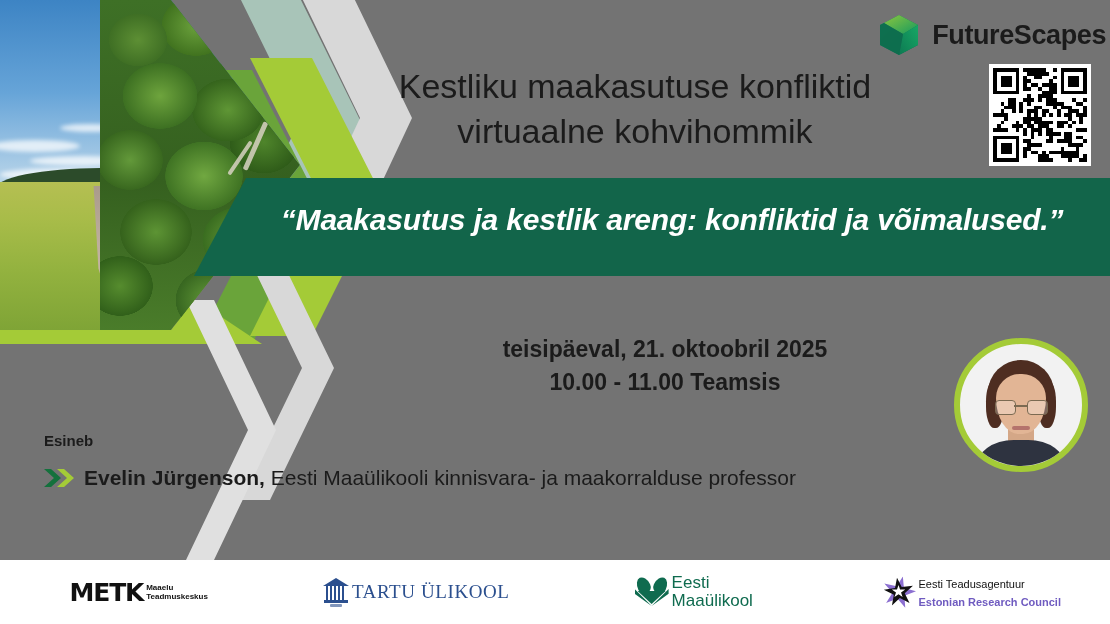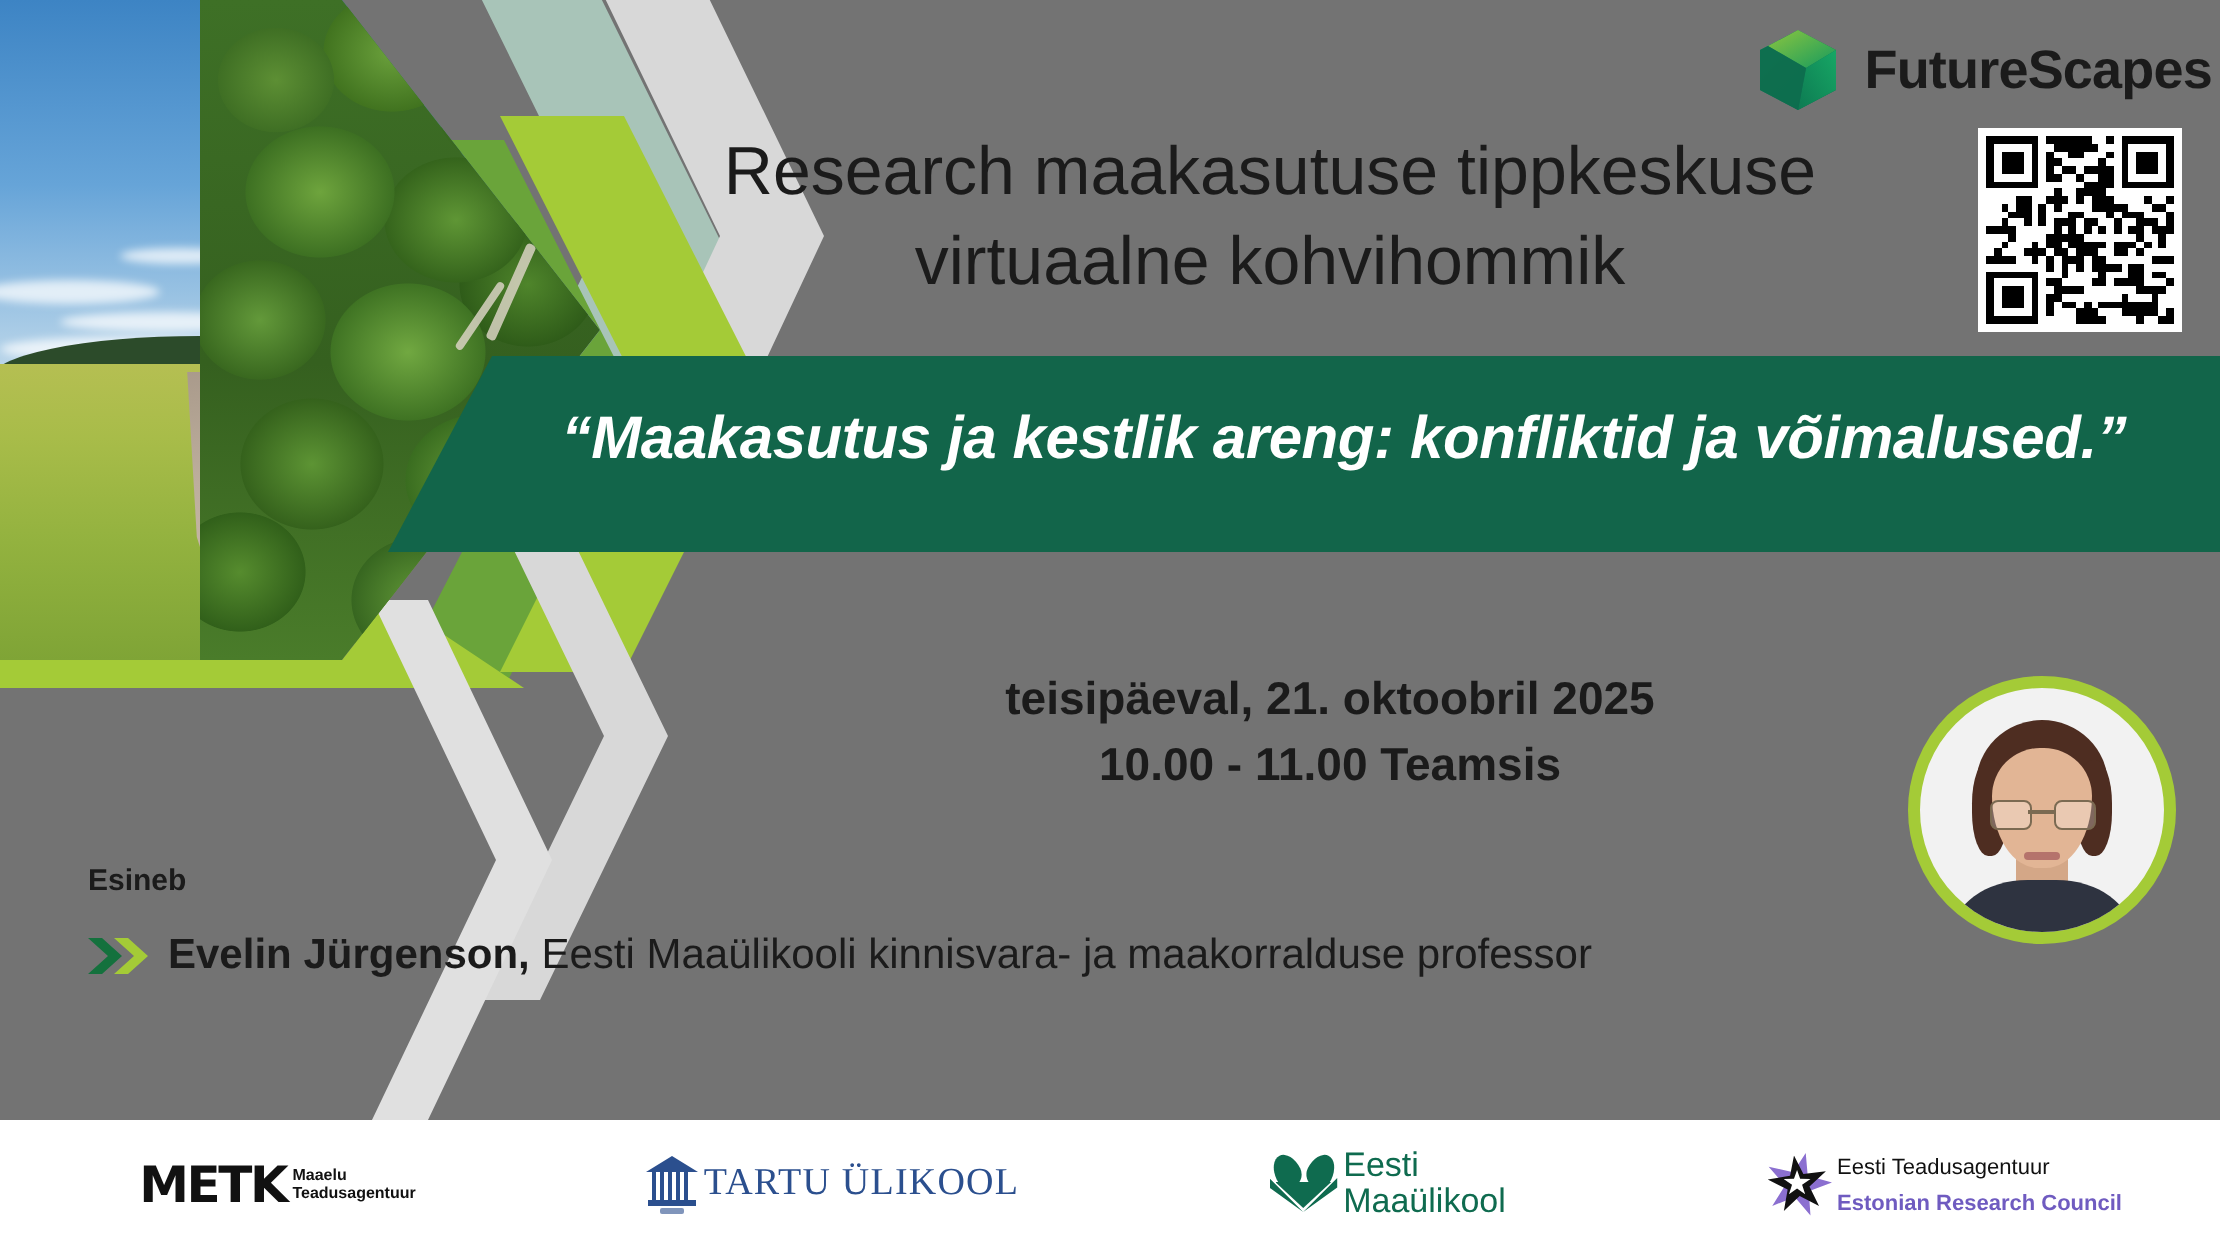--- a/index.html
+++ b/index.html
@@ -501,21 +501,21 @@
       </defs>
       <polygon points="23,3 42,13 42,33 23,43 4,33 4,13" fill="url(#cg1)"></polygon>
       <polygon points="23,3 42,13 27,22 8,11" fill="url(#cg2)"></polygon>
       <polygon points="23,43 42,33 42,13 27,22" fill="url(#cg3)"></polygon>
       <polygon points="8,11 27,22 23,43 4,33 4,13" fill="#0e6e4e" opacity="0.95"></polygon>
     </svg>
     <span class="brand-name">FutureScapes</span>
   </div>
 
   <div class="title">
-    <div>Research maakasutuse tippkeskuse</div>
+    <div>Kestliku maakasutuse konfliktid</div>
     <div>virtuaalne kohvihommik</div>
   </div>
 
   <div class="qr">
     <div class="qr-grid" id="qrGrid">
         <i class="on"></i>
         <i class="on"></i>
         <i class="on"></i>
         <i class="on"></i>
         <i class="on"></i>
@@ -1174,21 +1174,21 @@
     </span>
     <span class="speaker-text"><b>Evelin Jürgenson,</b><span> Eesti Maaülikooli kinnisvara- ja maakorralduse professor</span></span>
   </div>
 
   <div class="footer">
 
     <div class="footer-logo">
       <span class="metk-word">METK</span>
       <span class="metk-sub">
         <span>Maaelu</span><br>
-        <span>Teadusagentuur</span>
+        <span>Teadmuskeskus</span>
       </span>
     </div>
 
     <div class="footer-logo">
       <span class="tu-temple">
         <span class="roof"></span>
           <span class="cols"></span>
           <span class="base"></span>
           <span class="sig"></span>
       </span>

